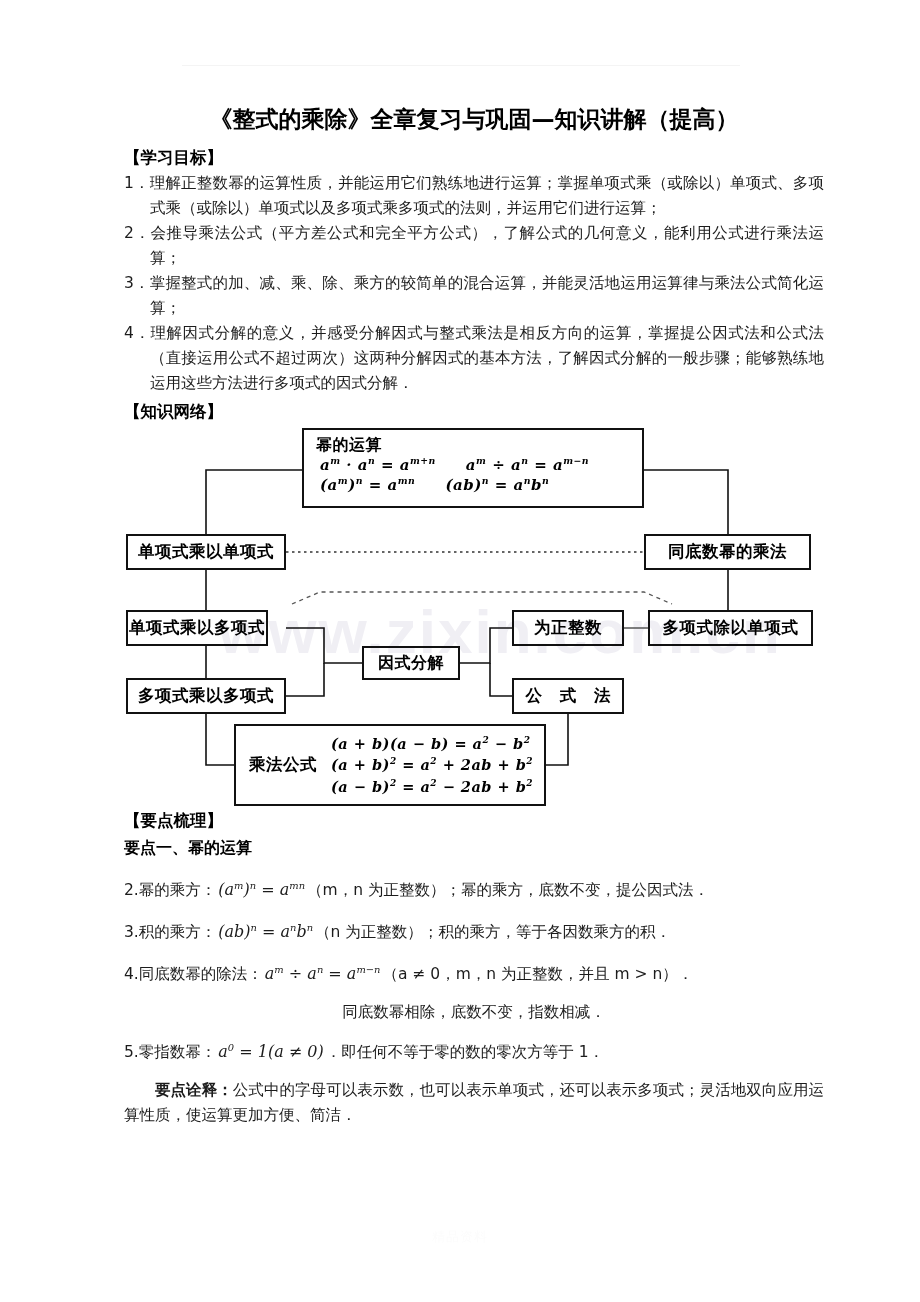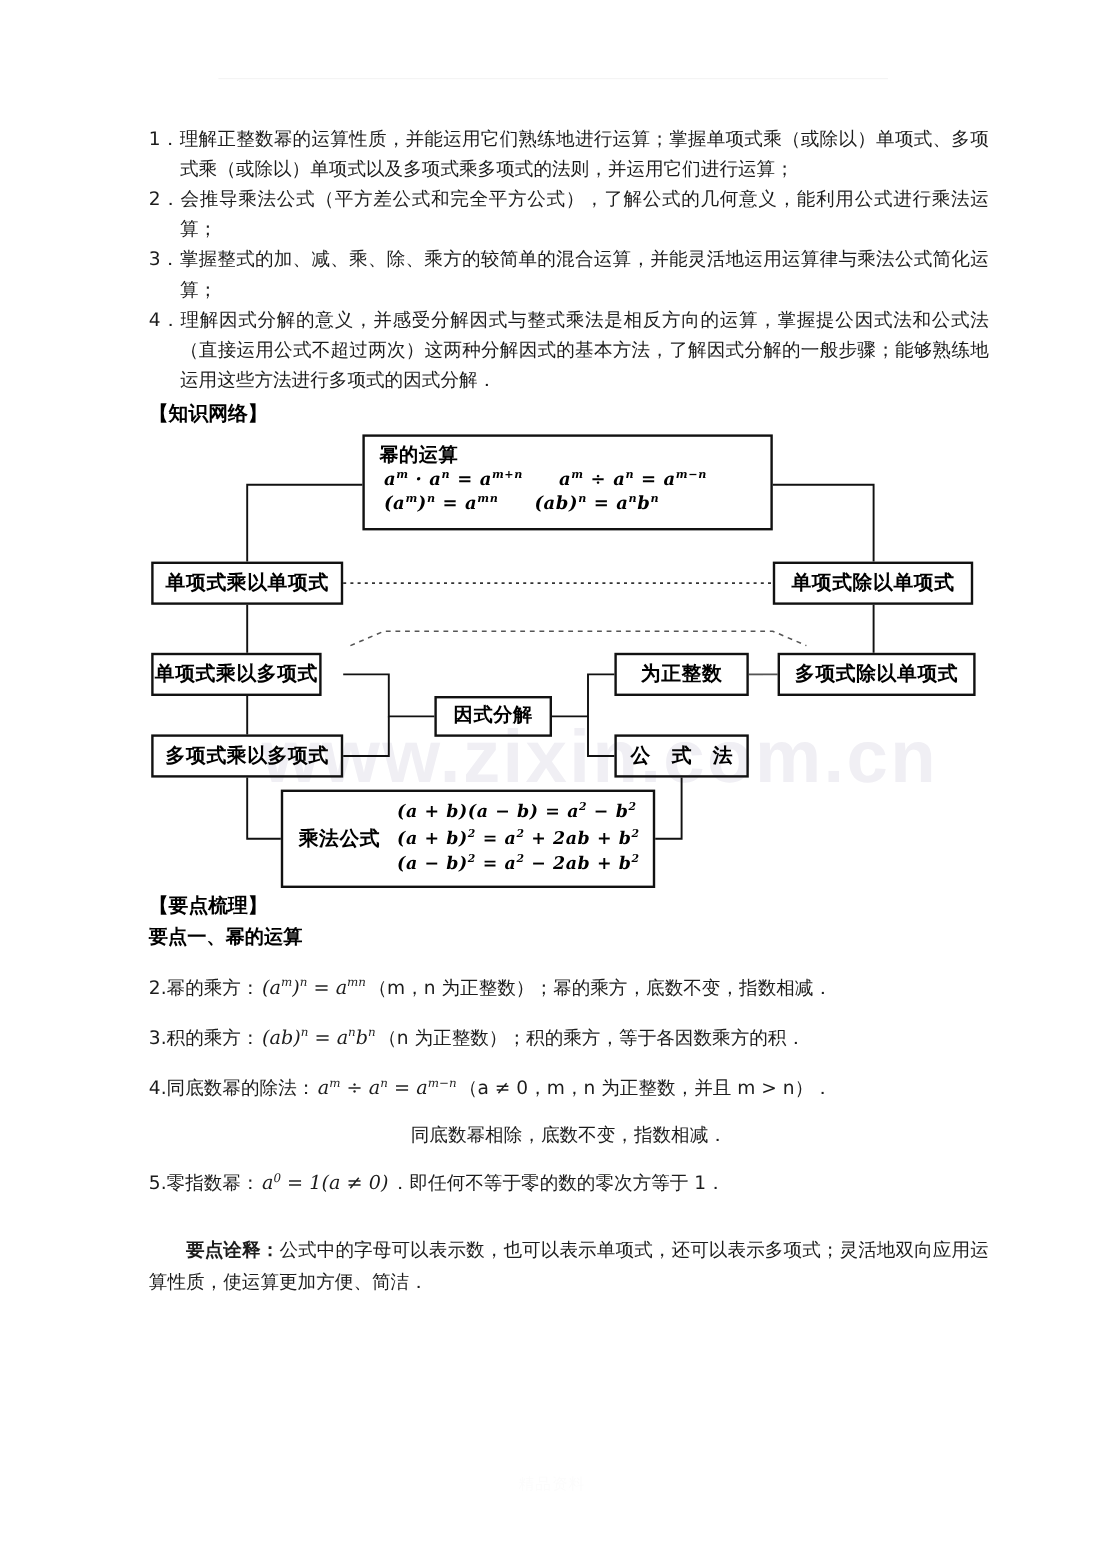--- a/index.html
+++ b/index.html
@@ -194,41 +194,43 @@
   .mth {
     font-family: "DejaVu Serif", "Liberation Serif", serif;
     font-style: italic;
     font-size: 16px;
     padding: 0 2px;
     white-space: nowrap;
   }
   .note {
     font-size: 15.5px;
     line-height: 1.62;
-    margin-top: 32px;
+    margin-top: 13px;
     text-align: justify;
     text-justify: inter-ideograph;
     color: #1c1c1c;
   }
   .note .lead { font-weight: 700; }
   .indent2 { text-indent: 2em; }
 </style>
 </head>
 <body>
 
 <div class="page">
 
   <div class="header-rule"></div>
 
   <div class="watermark">www.zixin.com.cn</div>
   <div class="watermark-bottom">精品资料</div>
 
   <div class="content">
 
-
+    <h1 class="doc-title">《整式的乘除》全章复习与巩固—知识讲解（提高）</h1>
+
+    <div class="section-head">【学习目标】</div>
 
     <div class="goal-list">
       <div class="goal-item">1．理解正整数幂的运算性质，并能运用它们熟练地进行运算；掌握单项式乘（或除以）单项式、多项式乘（或除以）单项式以及多项式乘多项式的法则，并运用它们进行运算；</div>
       <div class="goal-item">2．会推导乘法公式（平方差公式和完全平方公式），了解公式的几何意义，能利用公式进行乘法运算；</div>
       <div class="goal-item">3．掌握整式的加、减、乘、除、乘方的较简单的混合运算，并能灵活地运用运算律与乘法公式简化运算；</div>
       <div class="goal-item">4．理解因式分解的意义，并感受分解因式与整式乘法是相反方向的运算，掌握提公因式法和公式法（直接运用公式不超过两次）这两种分解因式的基本方法，了解因式分解的一般步骤；能够熟练地运用这些方法进行多项式的因式分解．</div>
     </div>
 
     <div class="section-head">【知识网络】</div>
 
@@ -272,21 +274,21 @@
           <span class="f">a<sup>m</sup> · a<sup>n</sup> = a<sup>m+n</sup></span>
           <span class="f">a<sup>m</sup> ÷ a<sup>n</sup> = a<sup>m−n</sup></span>
         </div>
         <div class="frow">
           <span class="f">(a<sup>m</sup>)<sup>n</sup> = a<sup>mn</sup></span>
           <span class="f">(ab)<sup>n</sup> = a<sup>n</sup>b<sup>n</sup></span>
         </div>
       </div>
 
       <div class="dbox box-mono-mul">单项式乘以单项式</div>
-      <div class="dbox box-mono-div">单项式除以单项式</div>
+      <div class="dbox box-mono-div">同底数幂的乘法</div>
       <div class="dbox box-monopoly">单项式乘以多项式</div>
       <div class="dbox box-common">为正整数</div>
       <div class="dbox box-polydiv">多项式除以单项式</div>
       <div class="dbox box-factor">因式分解</div>
       <div class="dbox box-polypoly">多项式乘以多项式</div>
       <div class="dbox box-formula spaced">公 式 法</div>
 
       <div class="dbox box-mulform">
         <span class="lbl">乘法公式</span>
         <span class="eqs">
@@ -295,21 +297,21 @@
           (a − b)<sup>2</sup> = a<sup>2</sup> − 2ab + b<sup>2</sup>
         </span>
       </div>
     </div>
 
     <div class="section-head">【要点梳理】</div>
     <div class="sub-head">要点一、幂的运算</div>
 
 
     <div class="kp-item">
-      <span>2.幂的乘方：</span><span class="mth">(a<sup>m</sup>)<sup>n</sup> = a<sup>mn</sup></span><span>（m，n 为正整数）</span><span>；幂的乘方，底数不变，指数相减．</span>
+      <span>2.幂的乘方：</span><span class="mth">(a<sup>m</sup>)<sup>n</sup> = a<sup>mn</sup></span><span>（m，n 为正整数）</span><span>；幂的乘方，底数不变，提公因式法．</span>
     </div>
 
     <div class="kp-item">
       <span>3.积的乘方：</span><span class="mth">(ab)<sup>n</sup> = a<sup>n</sup>b<sup>n</sup></span><span>（n 为正整数）</span><span>；积的乘方，等于各因数乘方的积．</span>
     </div>
 
     <div class="kp-item">
       <span>4.同底数幂的除法：</span><span class="mth">a<sup>m</sup> ÷ a<sup>n</sup> = a<sup>m−n</sup></span><span>（a ≠ 0，m，n 为正整数，并且 m &gt; n）</span><span>．</span>
     </div>
 

